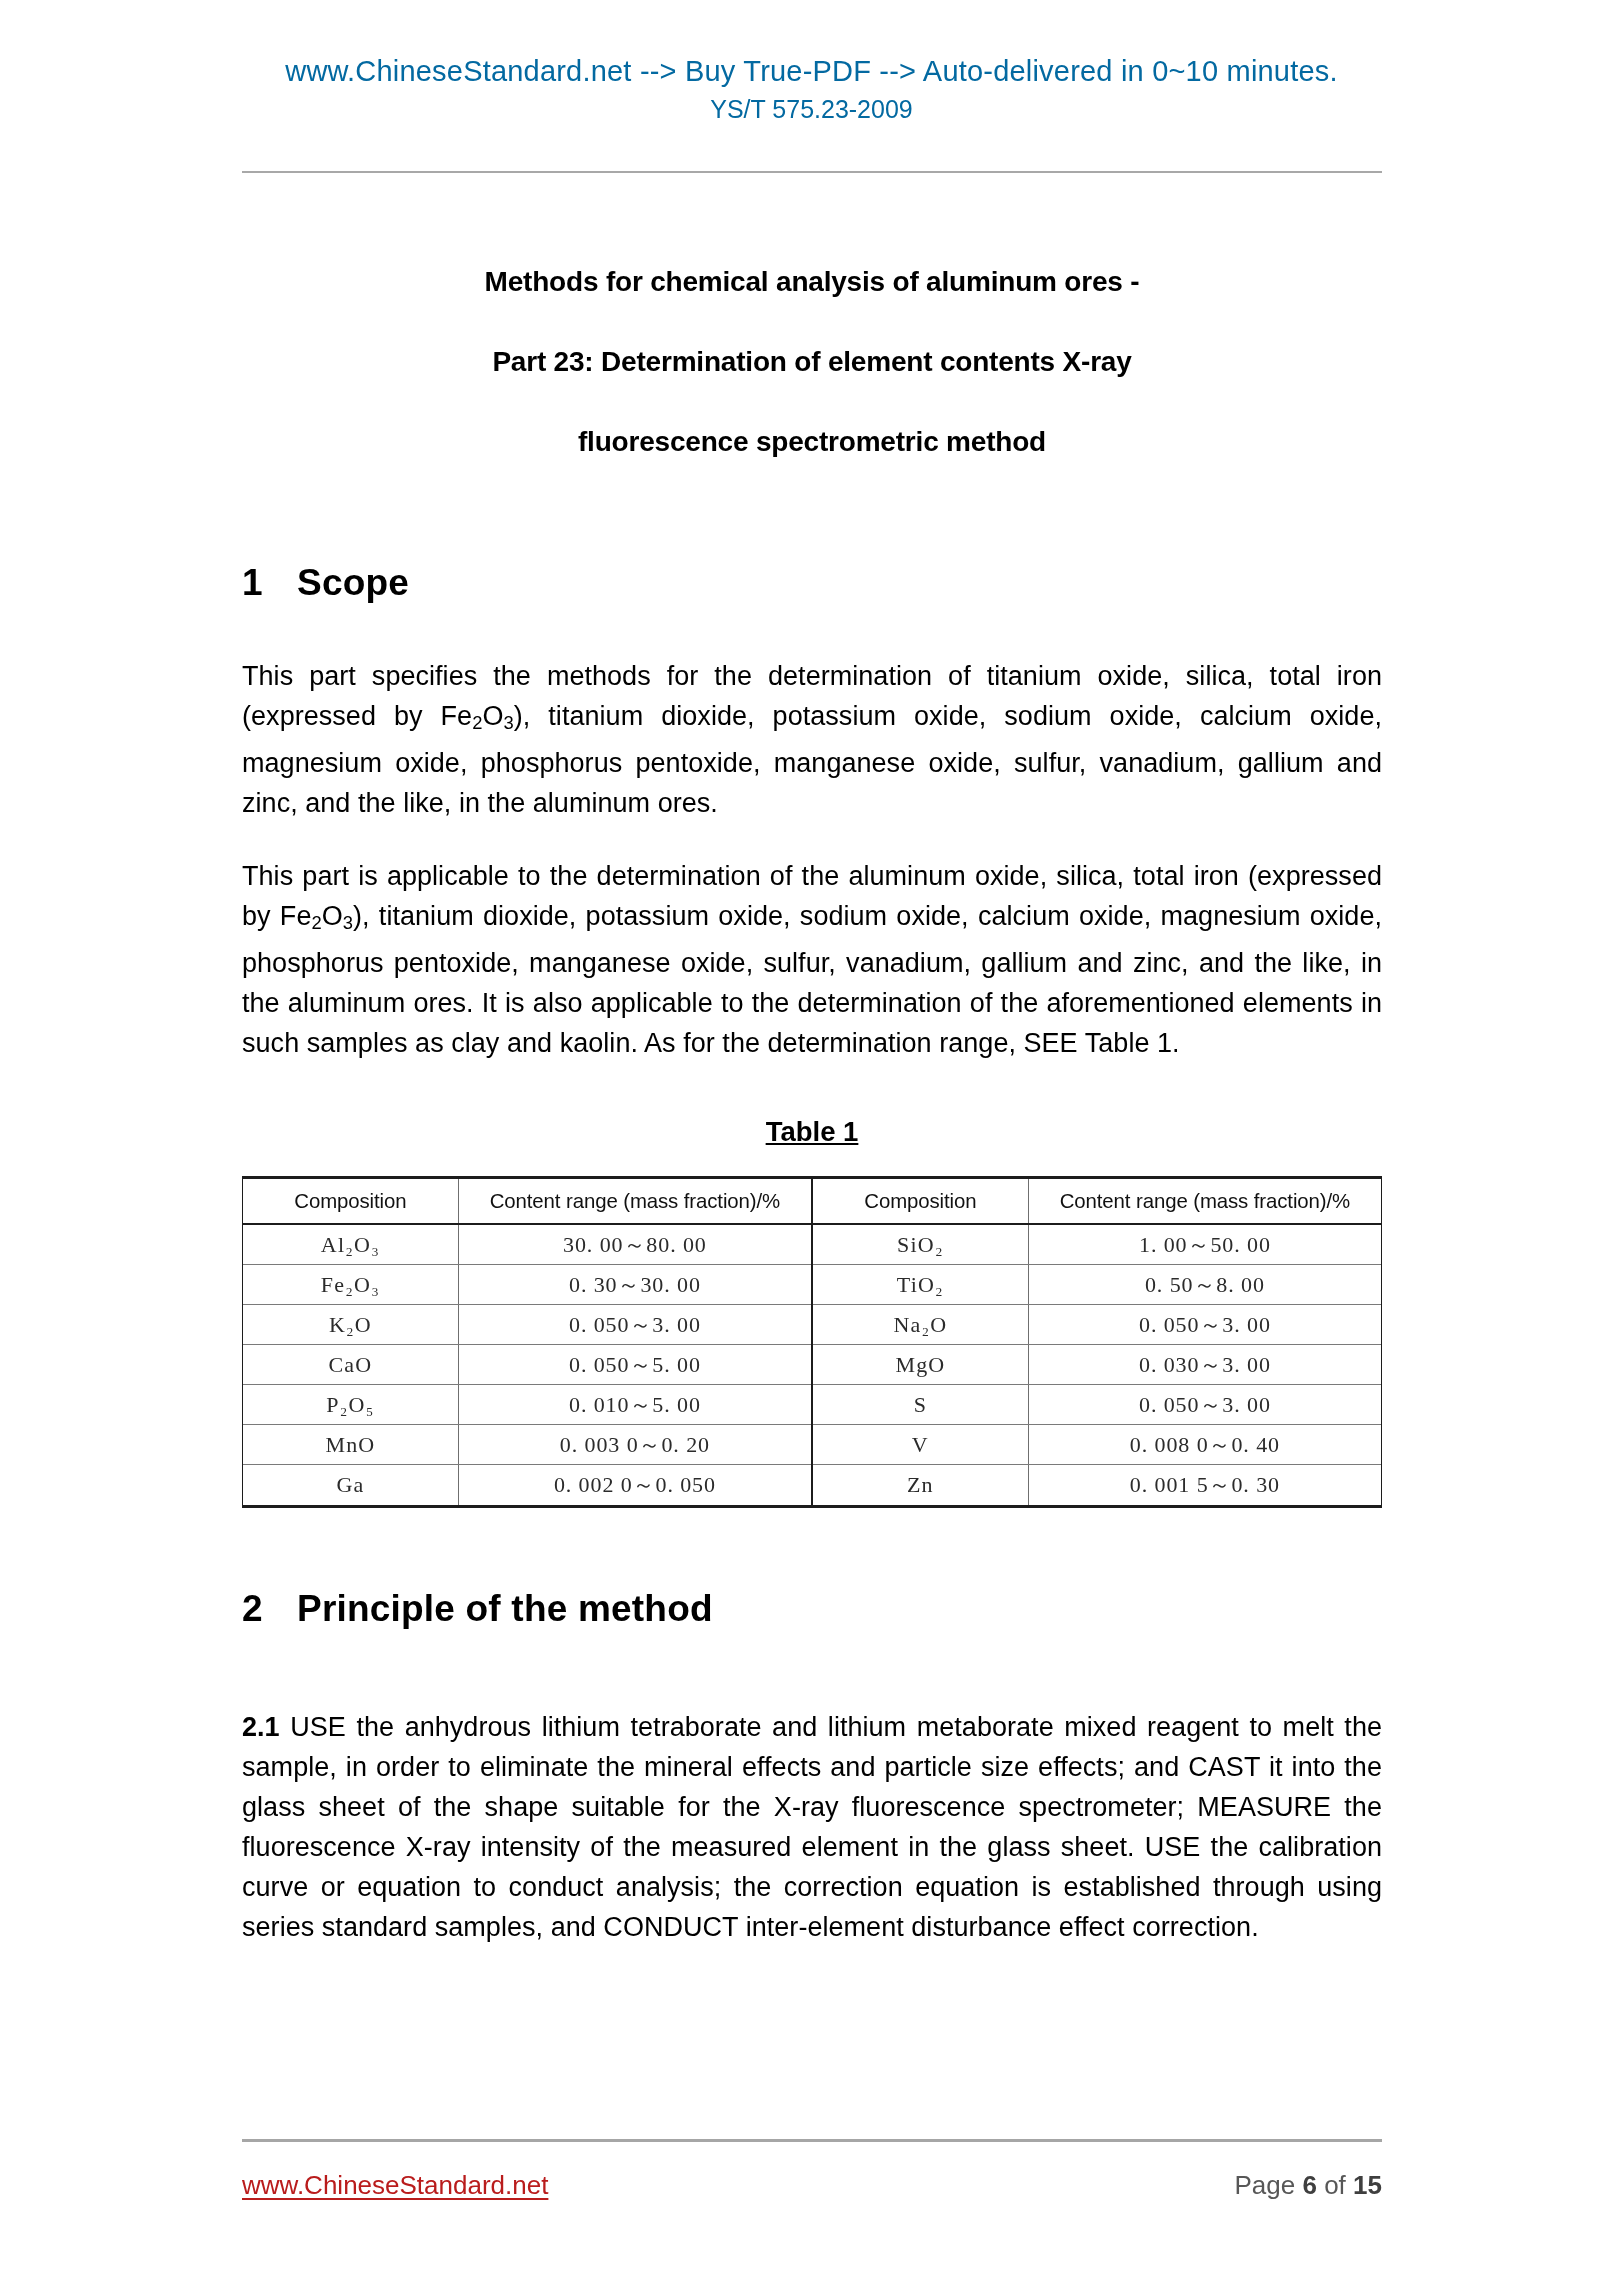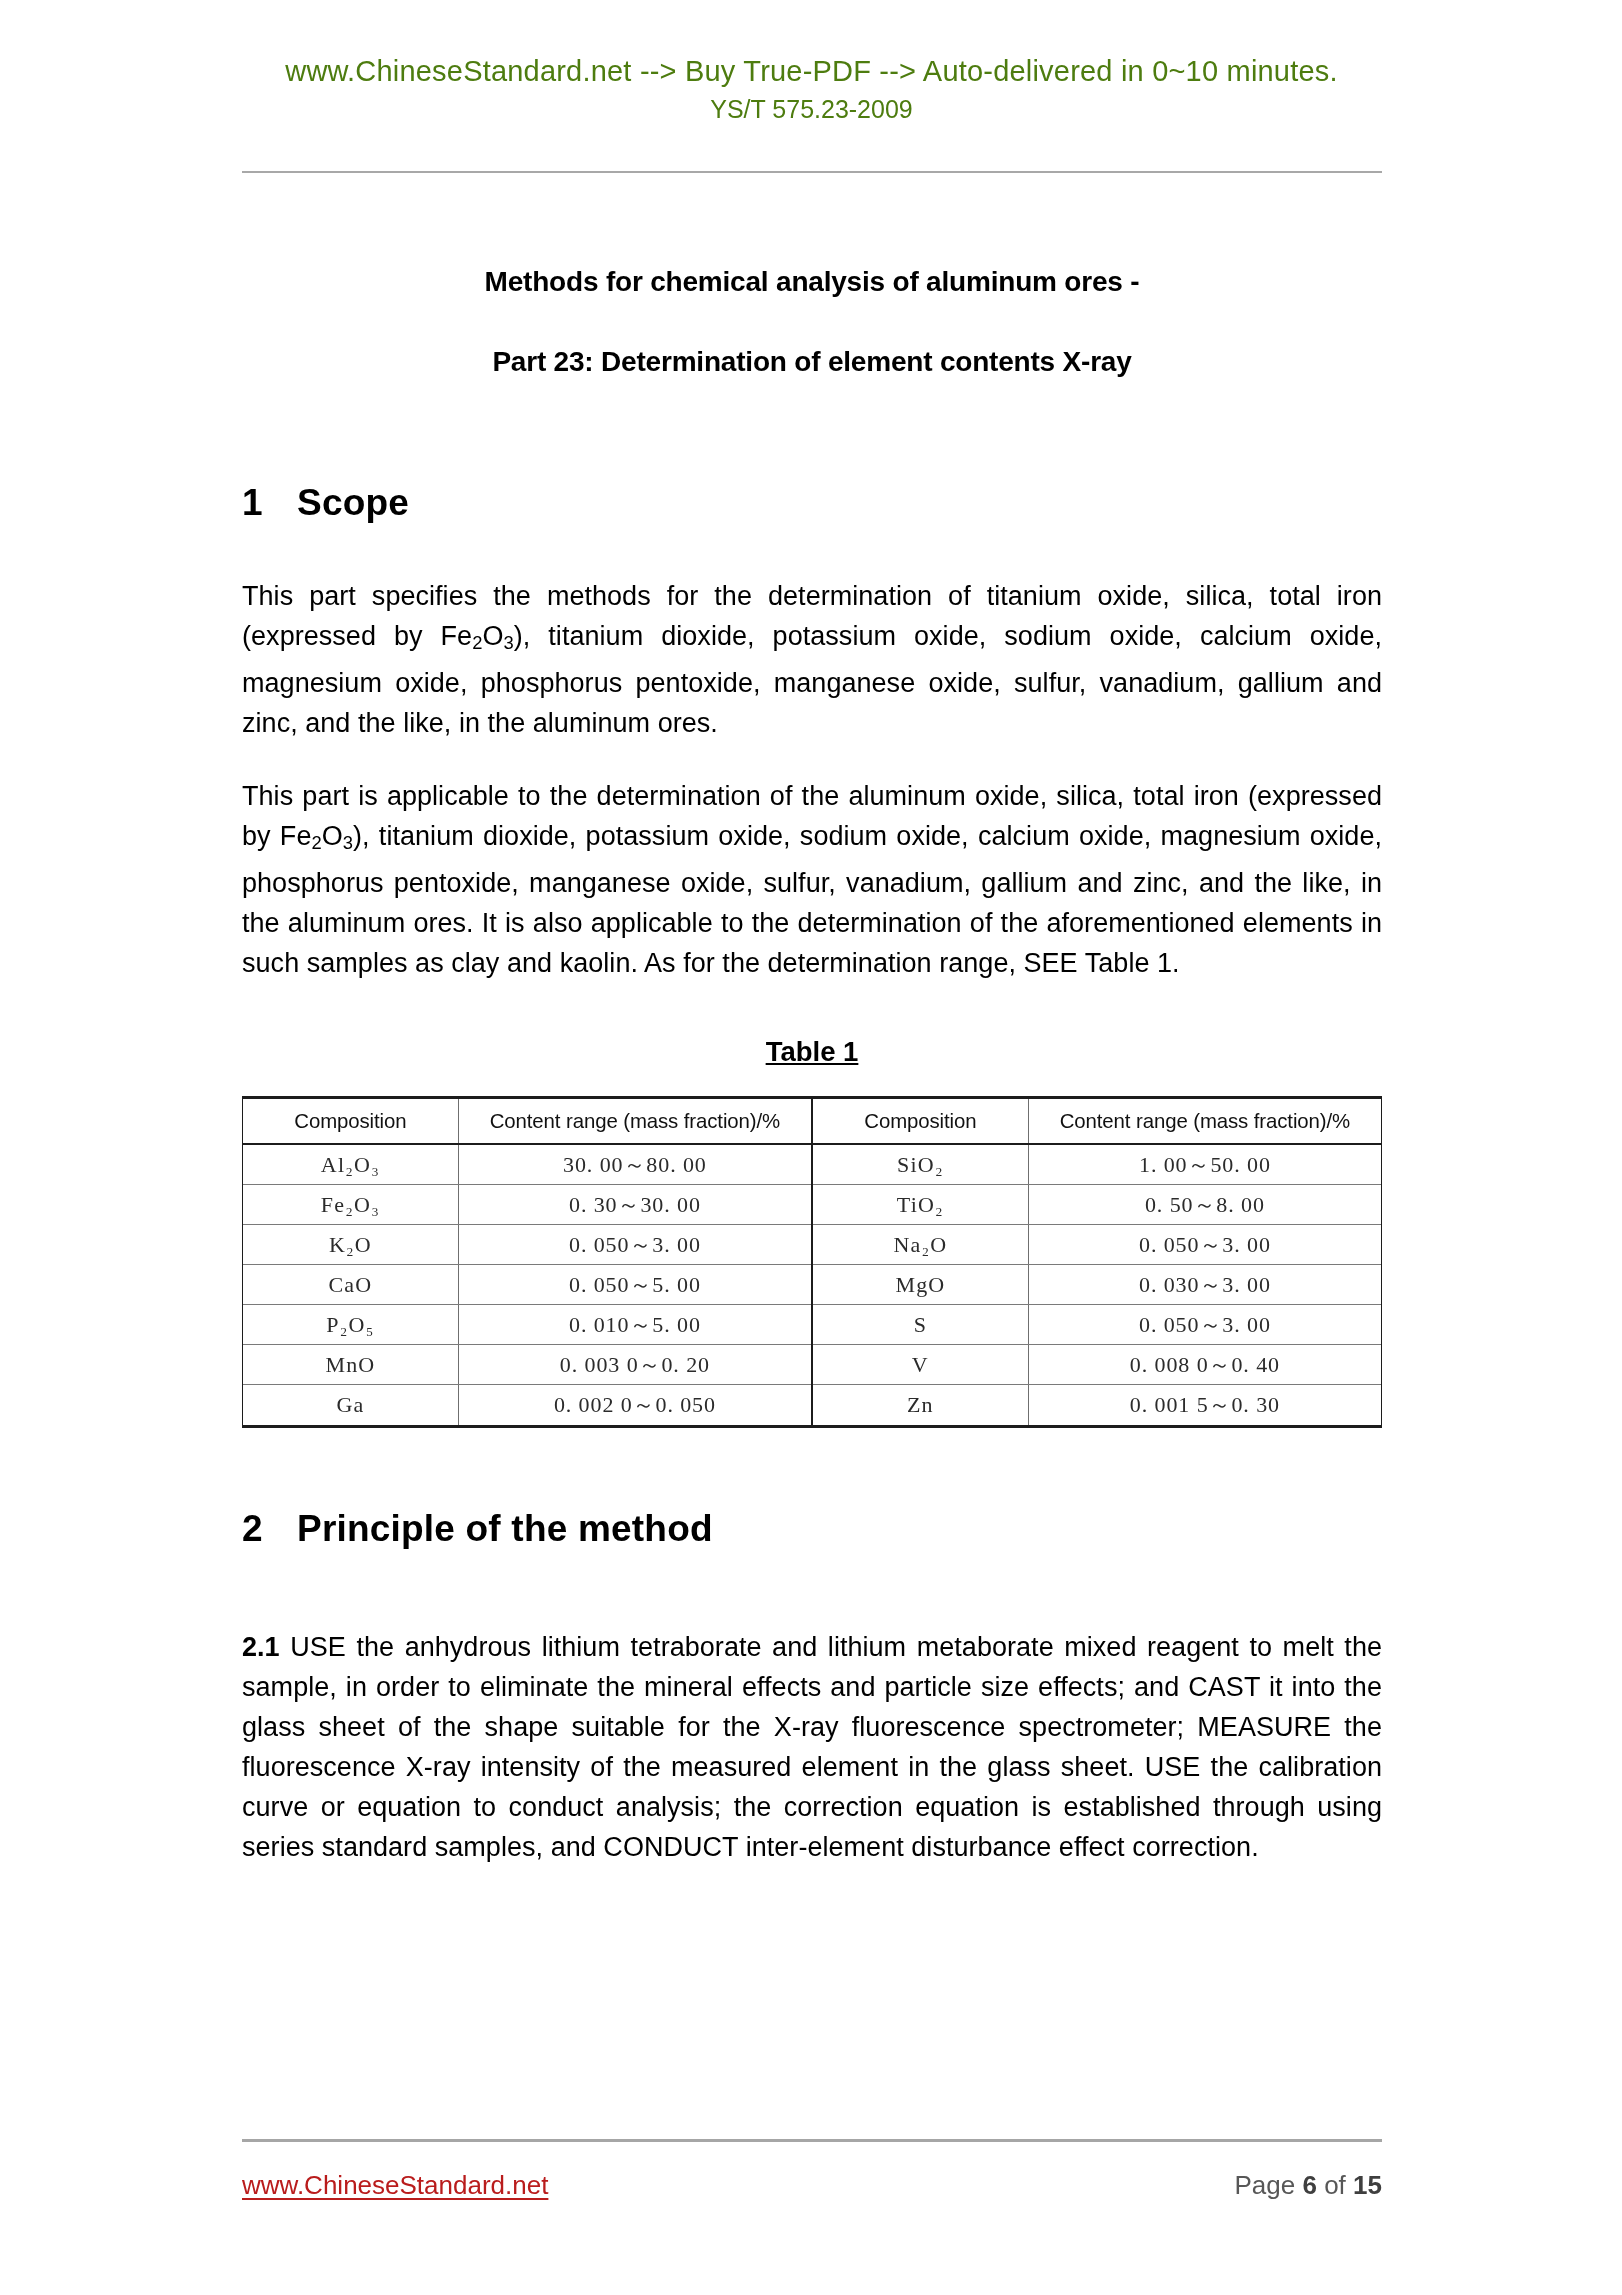--- a/index.html
+++ b/index.html
@@ -21,21 +21,21 @@
     margin: 0;
   }
 
   
   .doc-header {
     position: absolute;
     top: 52px;
     left: 0;
     width: 1623px;
     text-align: center;
-    color: #4d7c0f;
+    color: #0369a1;
   }
   .doc-header .promo {
     font-size: 29px;
     line-height: 38px;
     letter-spacing: 0.2px;
     white-space: nowrap;
   }
   .doc-header .stdno {
     font-size: 25px;
     line-height: 35px;
@@ -185,20 +185,21 @@
     <div class="promo">www.ChineseStandard.net --&gt; Buy True-PDF --&gt; Auto-delivered in 0~10 minutes.</div>
     <div class="stdno">YS/T 575.23-2009</div>
   </div>
   <div class="header-rule"></div>
 
   <div class="content">
 
     <div class="doc-title">
       <span class="tline">Methods for chemical analysis of aluminum ores -</span>
       <span class="tline">Part 23: Determination of element contents X-ray</span>
+      <span class="tline">fluorescence spectrometric method</span>
     </div>
 
     <h1 class="section">
       <span class="num">1</span><span>Scope</span>
     </h1>
 
     <p class="body first">
       <span>This part specifies the methods for the determination of titanium oxide, silica, total iron (expressed by Fe</span><sub>2</sub><span>O</span><sub>3</sub><span>), titanium dioxide, potassium oxide, sodium oxide, calcium oxide, magnesium oxide, phosphorus pentoxide, manganese oxide, sulfur, vanadium, gallium and zinc, and the like, in the aluminum ores.</span>
     </p>
 

